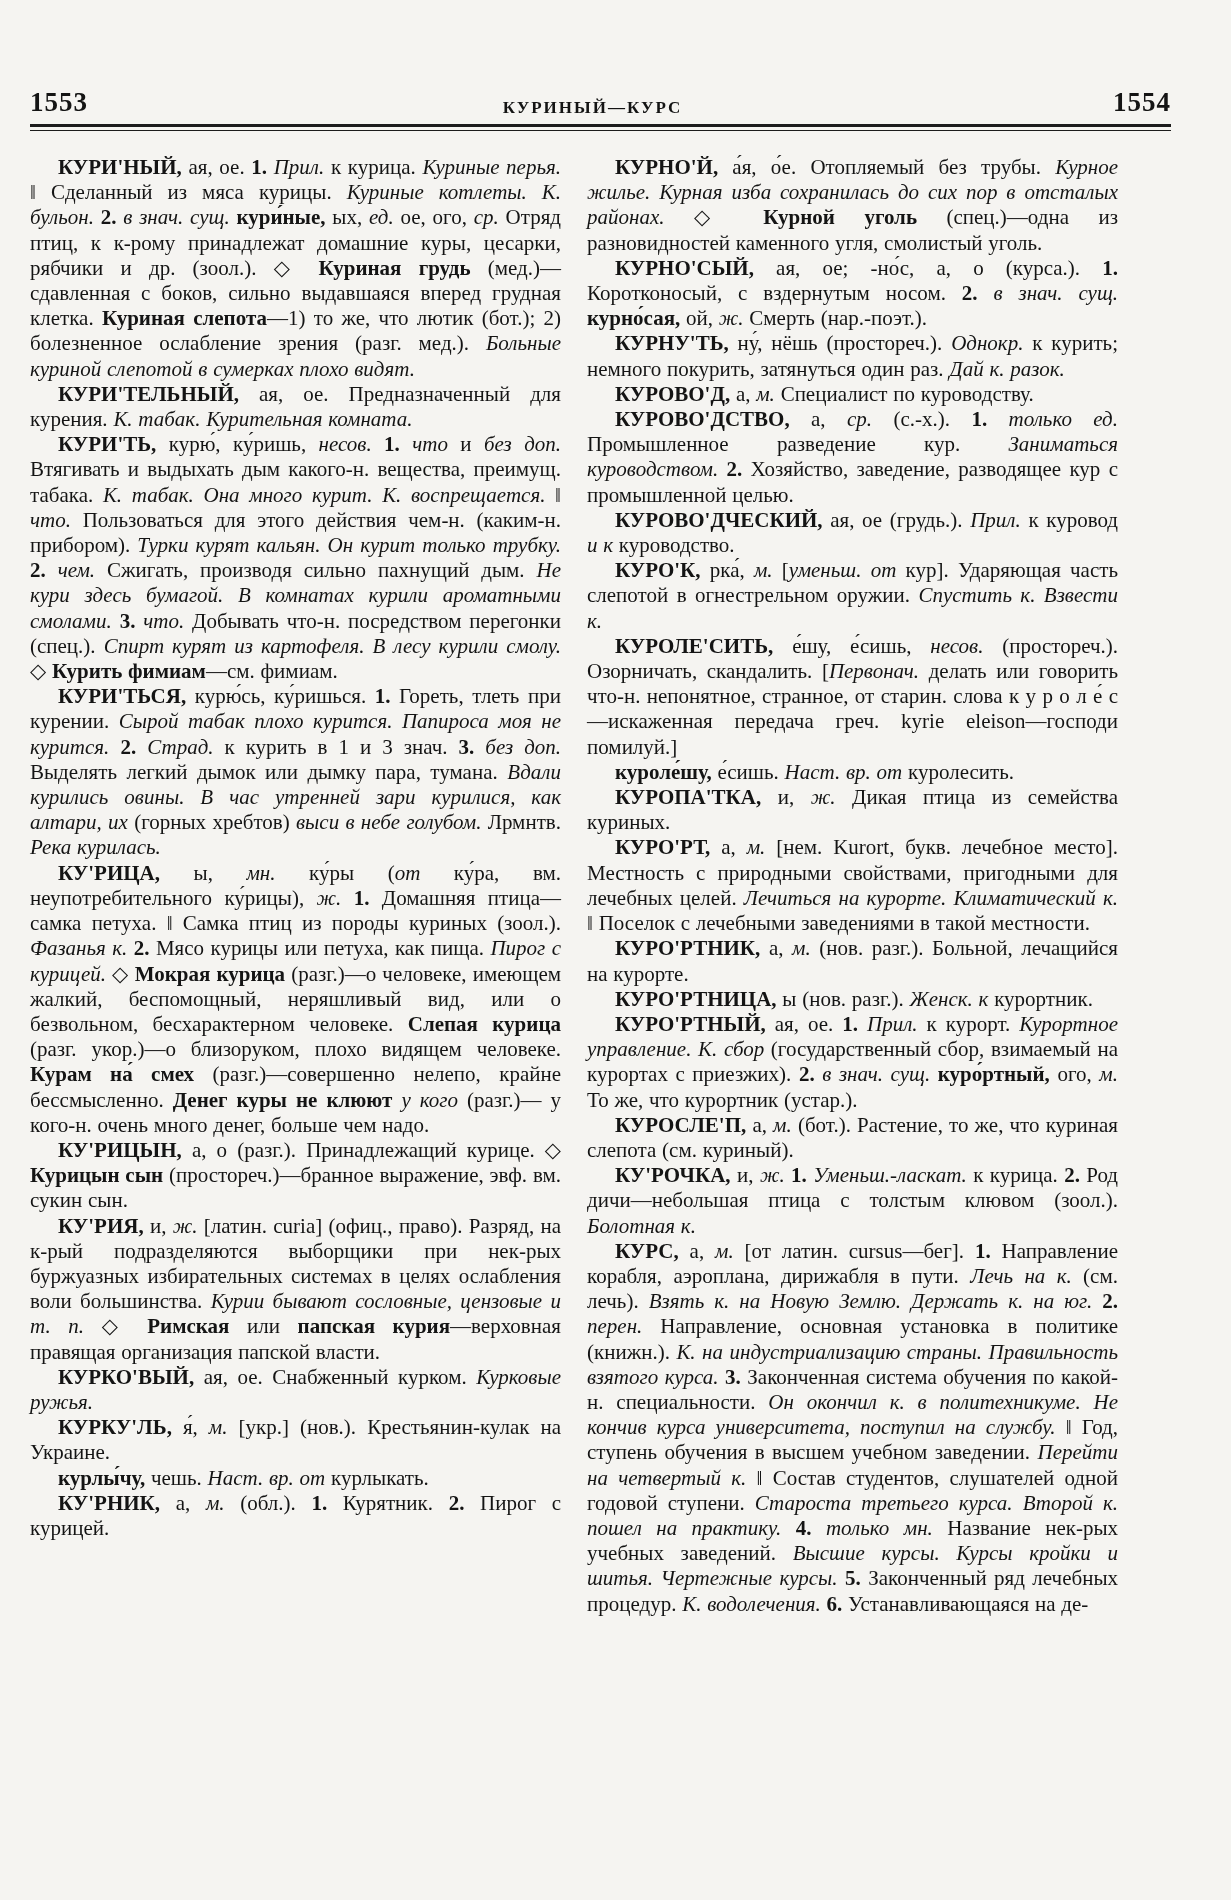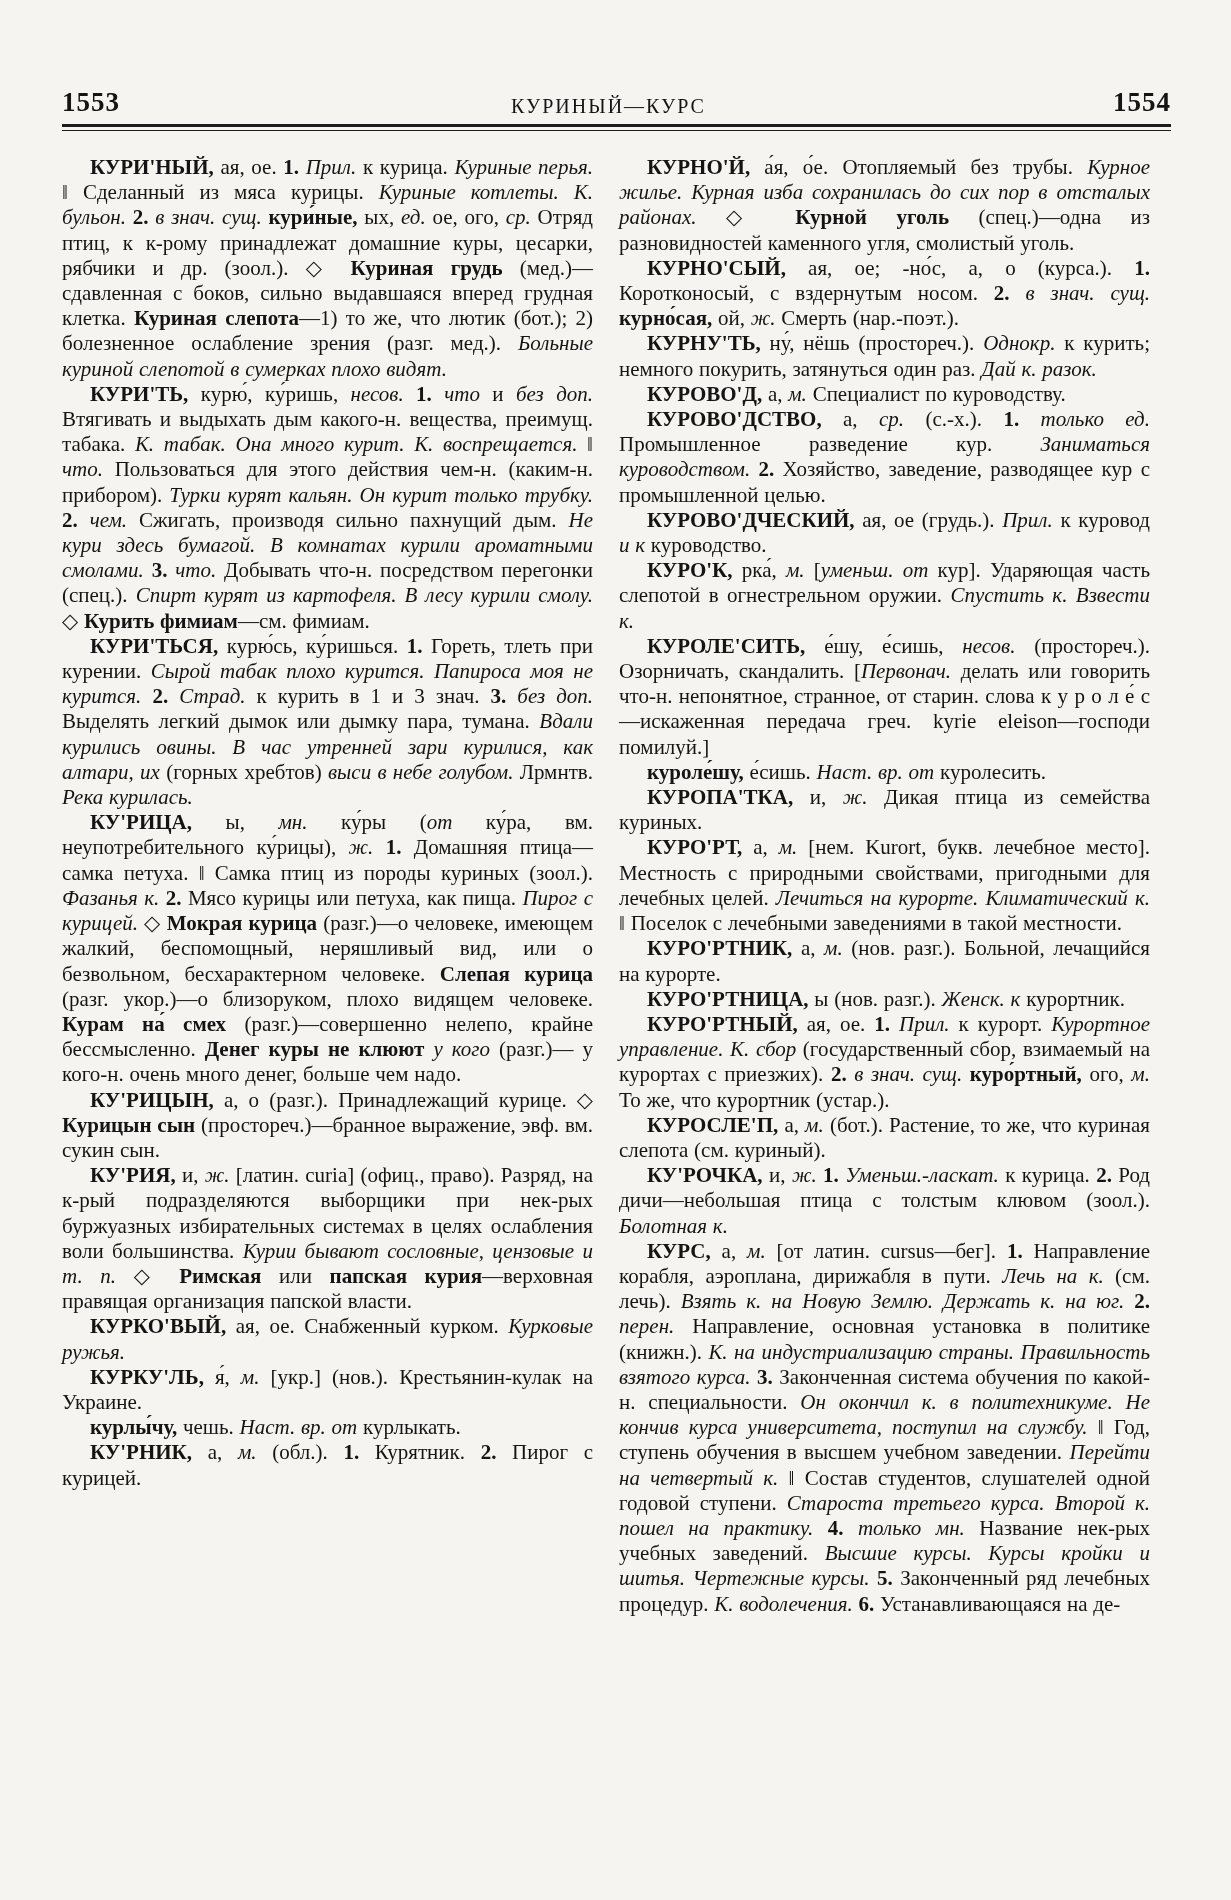--- a/index.html
+++ b/index.html
@@ -1,31 +1,31 @@
 <!DOCTYPE html>
 <html lang="ru"><head>
 <meta charset="utf-8">
 <style>
   html,body{margin:0;padding:0;background:#e9e8e5;}
   .page{
     position:relative;
     width:1231px;height:1900px;
     background:#f5f4f1;
     box-sizing:border-box;
-    padding:70px 60px 0 62px;
+    padding:70px 60px 0 30px;
     font-family:"Liberation Serif","DejaVu Serif",serif;
     color:#141414;
     overflow:hidden;
   }
   .hdr{
     display:flex;align-items:flex-end;justify-content:space-between;
     height:48px;
   }
   .pgnum{font-weight:bold;font-size:27px;letter-spacing:1px;}
-  .rhead{font-weight:normal;font-size:20px;letter-spacing:2px;transform:translateX(-8px);}
+  .rhead{font-weight:bold;font-size:17px;letter-spacing:2px;transform:translateX(-8px);}
   .rule{margin-top:6px;border-top:3px solid #1c1c1c;border-bottom:1px solid #1c1c1c;height:3px;}
   .cols{display:flex;gap:26px;margin-top:24px;}
   .col{width:531px;text-align:justify;}
   p.entry{
     margin:0;
     font-size:21px;
     line-height:25.2px;
     text-indent:28px;
     hyphens:auto;
     -webkit-hyphens:auto;
@@ -40,20 +40,21 @@
 <div class="page">
   <div class="hdr">
     <span class="pgnum">1553</span>
     <span class="rhead">КУРИНЫЙ—КУРС</span>
     <span class="pgnum">1554</span>
   </div>
   <div class="rule"></div>
   <div class="cols">
     <div class="col">
         <p class="entry"><span class="b">КУРИ'НЫЙ,</span><span> ая, ое. </span><span class="b">1.</span><span> </span><span class="i">Прил.</span><span> к курица. </span><span class="i">Куриные перья.</span><span> ‖ Сделанный из мяса курицы. </span><span class="i">Куриные котлеты. К. бульон.</span><span> </span><span class="b">2.</span><span> </span><span class="i">в знач. сущ.</span><span> </span><span class="b">кури́ные,</span><span> ых, </span><span class="i">ед.</span><span> ое, ого, </span><span class="i">ср.</span><span> Отряд птиц, к к-рому принадлежат домашние куры, цесарки, рябчики и др. (зоол.). ◇ </span><span class="b">Куриная грудь</span><span> (мед.)—сдавленная с боков, сильно выдавшаяся вперед грудная клетка. </span><span class="b">Куриная слепота</span><span>—1) то же, что лютик (бот.); 2) болезненное ослабление зрения (разг. мед.). </span><span class="i">Больные куриной слепотой в сумерках плохо видят.</span></p>
+        <p class="entry"><span class="b">КУРИ'ТЕЛЬНЫЙ,</span><span> ая, ое. Предназначенный для курения. </span><span class="i">К. табак. Курительная комната.</span></p>
         <p class="entry"><span class="b">КУРИ'ТЬ,</span><span> курю́, ку́ришь, </span><span class="i">несов.</span><span> </span><span class="b">1.</span><span> </span><span class="i">что</span><span> и </span><span class="i">без доп.</span><span> Втягивать и выдыхать дым какого-н. вещества, преимущ. табака. </span><span class="i">К. табак. Она много курит. К. воспрещается.</span><span> ‖ </span><span class="i">что.</span><span> Пользоваться для этого действия чем-н. (каким-н. прибором). </span><span class="i">Турки курят кальян. Он курит только трубку.</span><span> </span><span class="b">2.</span><span> </span><span class="i">чем.</span><span> Сжигать, производя сильно пахнущий дым. </span><span class="i">Не кури здесь бумагой. В комнатах курили ароматными смолами.</span><span> </span><span class="b">3.</span><span> </span><span class="i">что.</span><span> Добывать что-н. посредством перегонки (спец.). </span><span class="i">Спирт курят из картофеля. В лесу курили смолу.</span><span> ◇ </span><span class="b">Курить фимиам</span><span>—см. фимиам.</span></p>
         <p class="entry"><span class="b">КУРИ'ТЬСЯ,</span><span> курю́сь, ку́ришься. </span><span class="b">1.</span><span> Гореть, тлеть при курении. </span><span class="i">Сырой табак плохо курится. Папироса моя не курится.</span><span> </span><span class="b">2.</span><span> </span><span class="i">Страд.</span><span> к курить в 1 и 3 знач. </span><span class="b">3.</span><span> </span><span class="i">без доп.</span><span> Выделять легкий дымок или дымку пара, тумана. </span><span class="i">Вдали курились овины. В час утренней зари курилися, как алтари, их</span><span> (горных хребтов) </span><span class="i">выси в небе голубом.</span><span> Лрмнтв. </span><span class="i">Река курилась.</span></p>
         <p class="entry"><span class="b">КУ'РИЦА,</span><span> ы, </span><span class="i">мн.</span><span> ку́ры (</span><span class="i">от</span><span> ку́ра, вм. неупотребительного ку́рицы), </span><span class="i">ж.</span><span> </span><span class="b">1.</span><span> Домашняя птица—самка петуха. ‖ Самка птиц из породы куриных (зоол.). </span><span class="i">Фазанья к.</span><span> </span><span class="b">2.</span><span> Мясо курицы или петуха, как пища. </span><span class="i">Пирог с курицей.</span><span> ◇ </span><span class="b">Мокрая курица</span><span> (разг.)—о человеке, имеющем жалкий, беспомощный, неряшливый вид, или о безвольном, бесхарактерном человеке. </span><span class="b">Слепая курица</span><span> (разг. укор.)—о близоруком, плохо видящем человеке. </span><span class="b">Курам на́ смех</span><span> (разг.)—совершенно нелепо, крайне бессмысленно. </span><span class="b">Денег куры не клюют</span><span> </span><span class="i">у кого</span><span> (разг.)— у кого-н. очень много денег, больше чем надо.</span></p>
         <p class="entry"><span class="b">КУ'РИЦЫН,</span><span> а, о (разг.). Принадлежащий курице. ◇ </span><span class="b">Курицын сын</span><span> (простореч.)—бранное выражение, эвф. вм. сукин сын.</span></p>
         <p class="entry"><span class="b">КУ'РИЯ,</span><span> и, </span><span class="i">ж.</span><span> [латин. curia] (офиц., право). Разряд, на к-рый подразделяются выборщики при нек-рых буржуазных избирательных системах в целях ослабления воли большинства. </span><span class="i">Курии бывают сословные, цензовые и т. п.</span><span> ◇ </span><span class="b">Римская</span><span> или </span><span class="b">папская курия</span><span>—верховная правящая организация папской власти.</span></p>
         <p class="entry"><span class="b">КУРКО'ВЫЙ,</span><span> ая, ое. Снабженный курком. </span><span class="i">Курковые ружья.</span></p>
         <p class="entry"><span class="b">КУРКУ'ЛЬ,</span><span> я́, </span><span class="i">м.</span><span> [укр.] (нов.). Крестьянин-кулак на Украине.</span></p>
         <p class="entry"><span class="b">курлы́чу,</span><span> чешь. </span><span class="i">Наст. вр. от</span><span> курлыкать.</span></p>
         <p class="entry"><span class="b">КУ'РНИК,</span><span> а, </span><span class="i">м.</span><span> (обл.). </span><span class="b">1.</span><span> Курятник. </span><span class="b">2.</span><span> Пирог с курицей.</span></p>
       </div>

